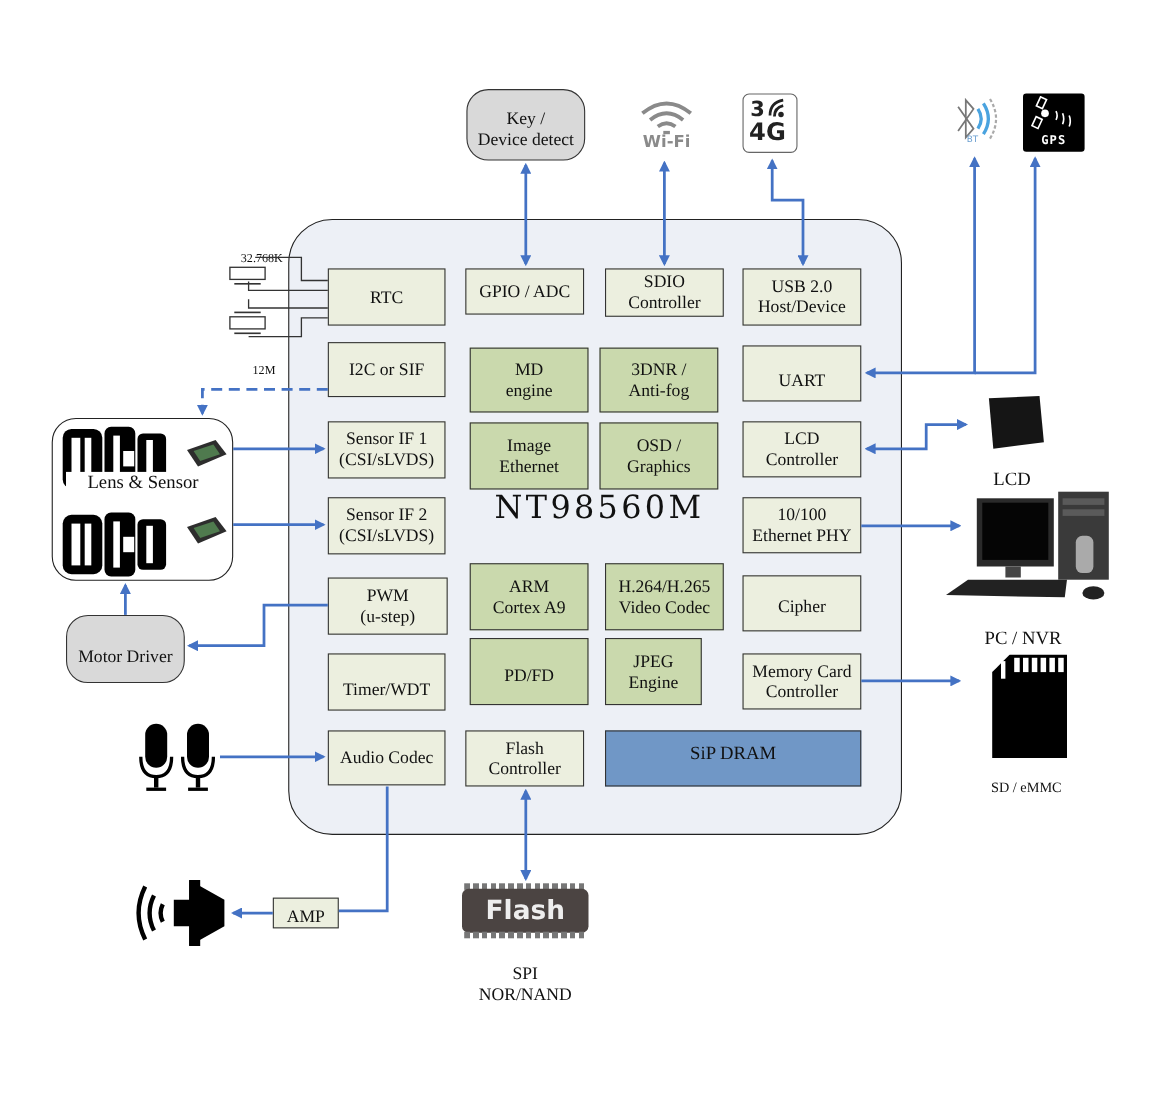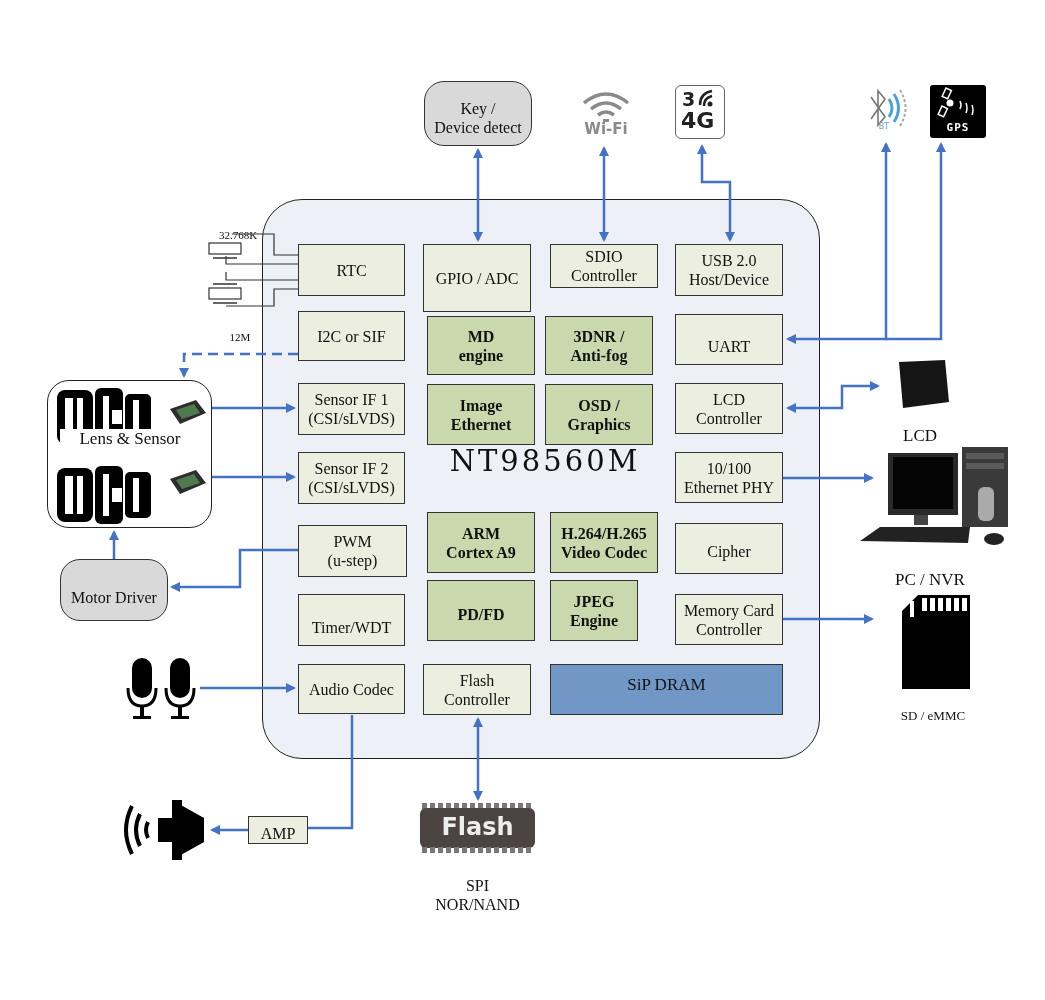--- a/index.html
+++ b/index.html
@@ -4,21 +4,21 @@
 <style>
   html, body { margin: 0; padding: 0; background: #ffffff; }
   body { width: 1045px; height: 1000px; position: relative; overflow: hidden;
          font-family: "Liberation Serif", serif; color: #111; }
   .abs { position: absolute; }
   .chip { position: absolute; left: 262px; top: 199px; width: 558px; height: 560px;
           background: #edf0f6; border: 1.5px solid #222; border-radius: 40px; box-sizing: border-box; }
   .blk { position: absolute; box-sizing: border-box; border: 1.3px solid #333;
          background: #ecefdf; display: flex; flex-direction: column; align-items: center;
          justify-content: center; text-align: center; font-size: 16px; line-height: 19px; }
-  .blk.dk { background: #cad9ad; font-weight: bold; font-size: 16px; }
+  .blk.dk { background: #cad9ad; font-weight: normal; font-size: 16px; }
   .blk.dram { background: #7097c6; border-color: #333; font-size: 17px; }
   .ext { position: absolute; box-sizing: border-box; border: 1.3px solid #333;
          background: #d9d9d9; border-radius: 20px; display: flex; flex-direction: column;
          align-items: center; justify-content: center; text-align: right; font-size: 16px; line-height: 19px; }
   .title { position: absolute; left: 430px; top: 444px; width: 230px; text-align: center;
            font-size: 29px; letter-spacing: 3px; font-family: "DejaVu Serif", serif; }
   .lbl { position: absolute; text-align: center; font-size: 16px; line-height: 19px; }
   svg.wires { position: absolute; left: 0; top: 0; }
 </style>
 </head>
@@ -45,21 +45,21 @@
     <span>PWM</span>
     <span>(u-step)</span>
   </div>
 <div class="blk" style="left:298px;top:594px;width:107px;height:52px;padding-top:14px;">
     <span>Timer/WDT</span>
   </div>
 <div class="blk" style="left:298px;top:664px;width:107px;height:50px;">
     <span>Audio Codec</span>
   </div>
 
-<div class="blk" style="left:423px;top:244px;width:108px;height:68px;">
+<div class="blk" style="left:423px;top:244px;width:108px;height:42px;">
     <span>GPIO / ADC</span>
   </div>
 <div class="blk" style="left:550px;top:244px;width:108px;height:44px;">
     <span>SDIO</span>
     <span>Controller</span>
   </div>
 
 <div class="blk dk" style="left:427px;top:316px;width:108px;height:59px;">
     <span>MD</span>
     <span>engine</span>

